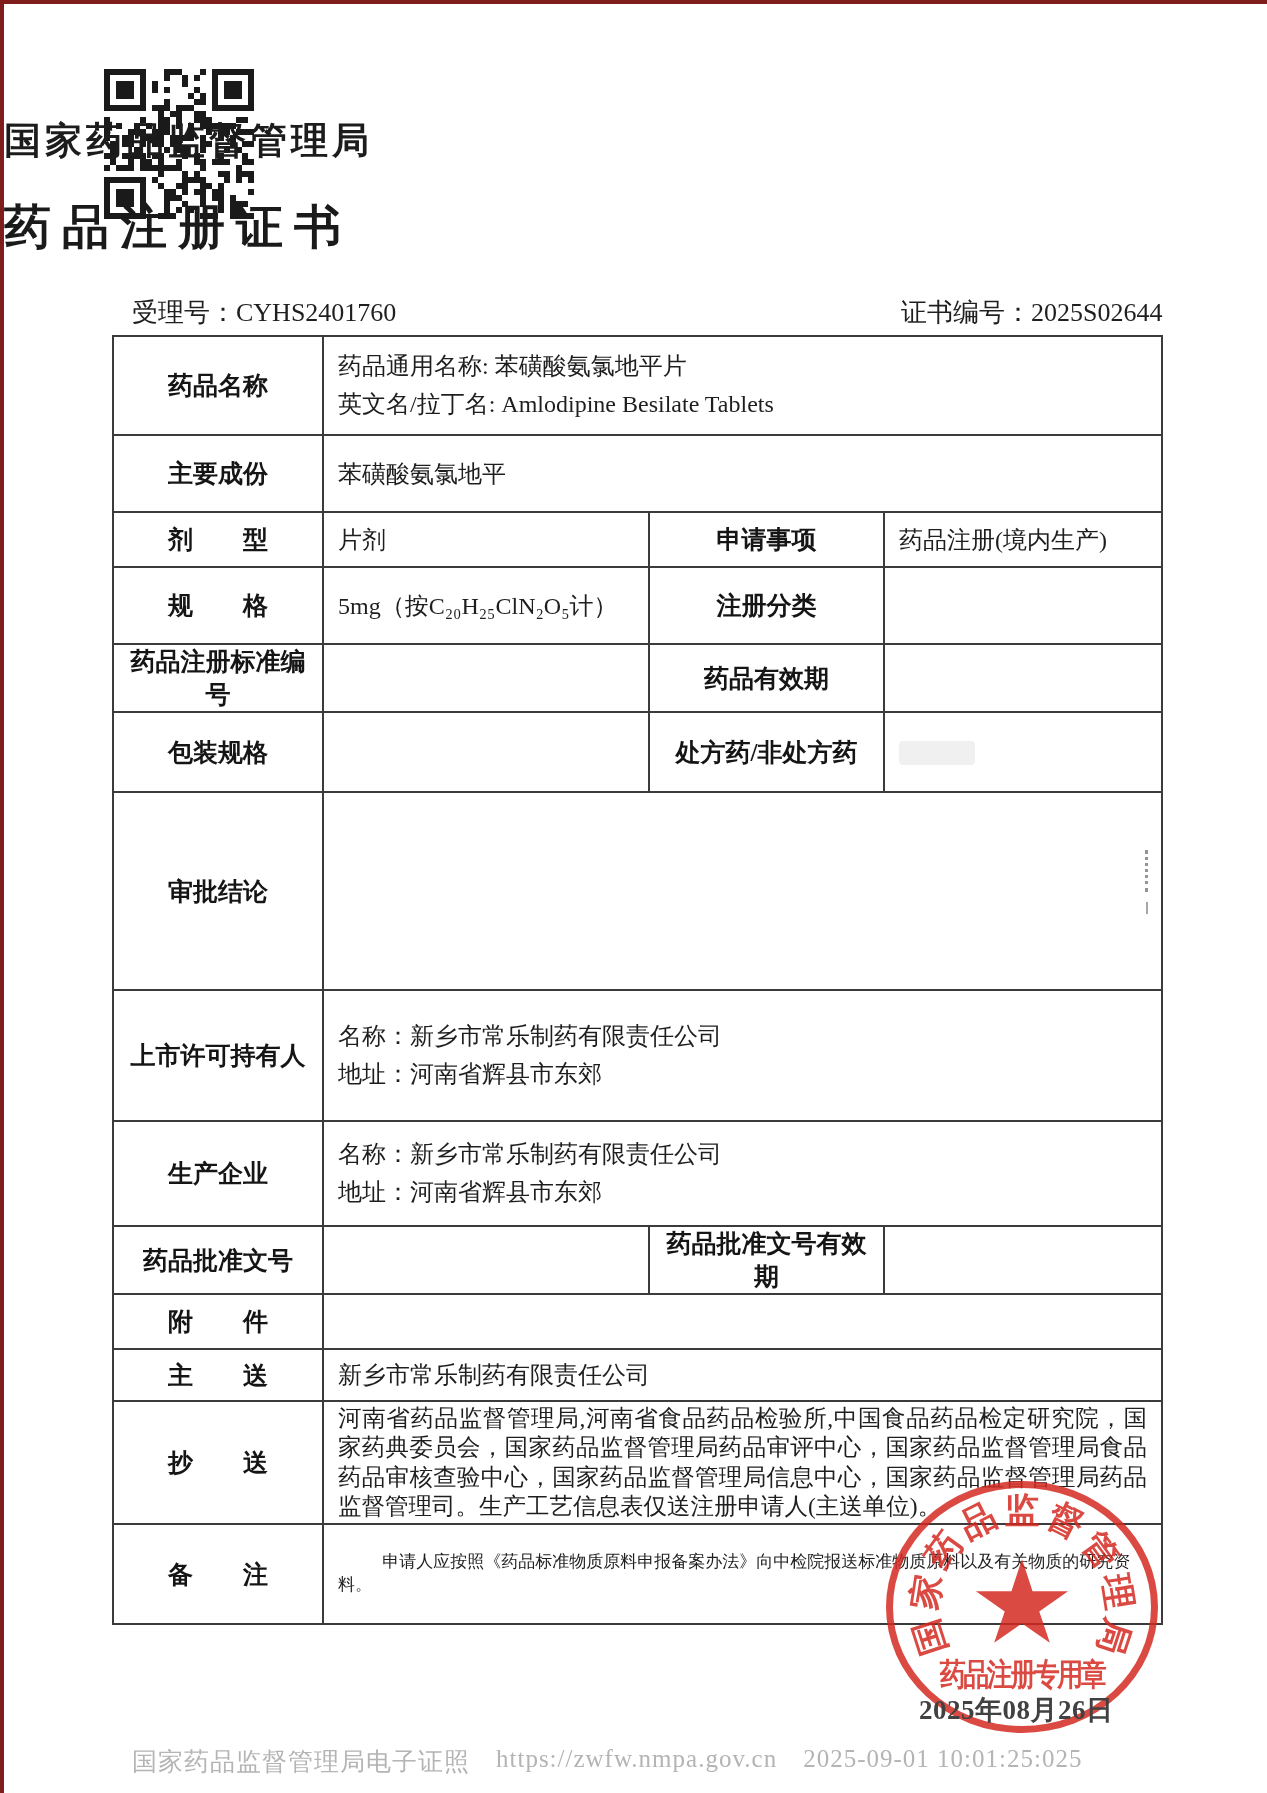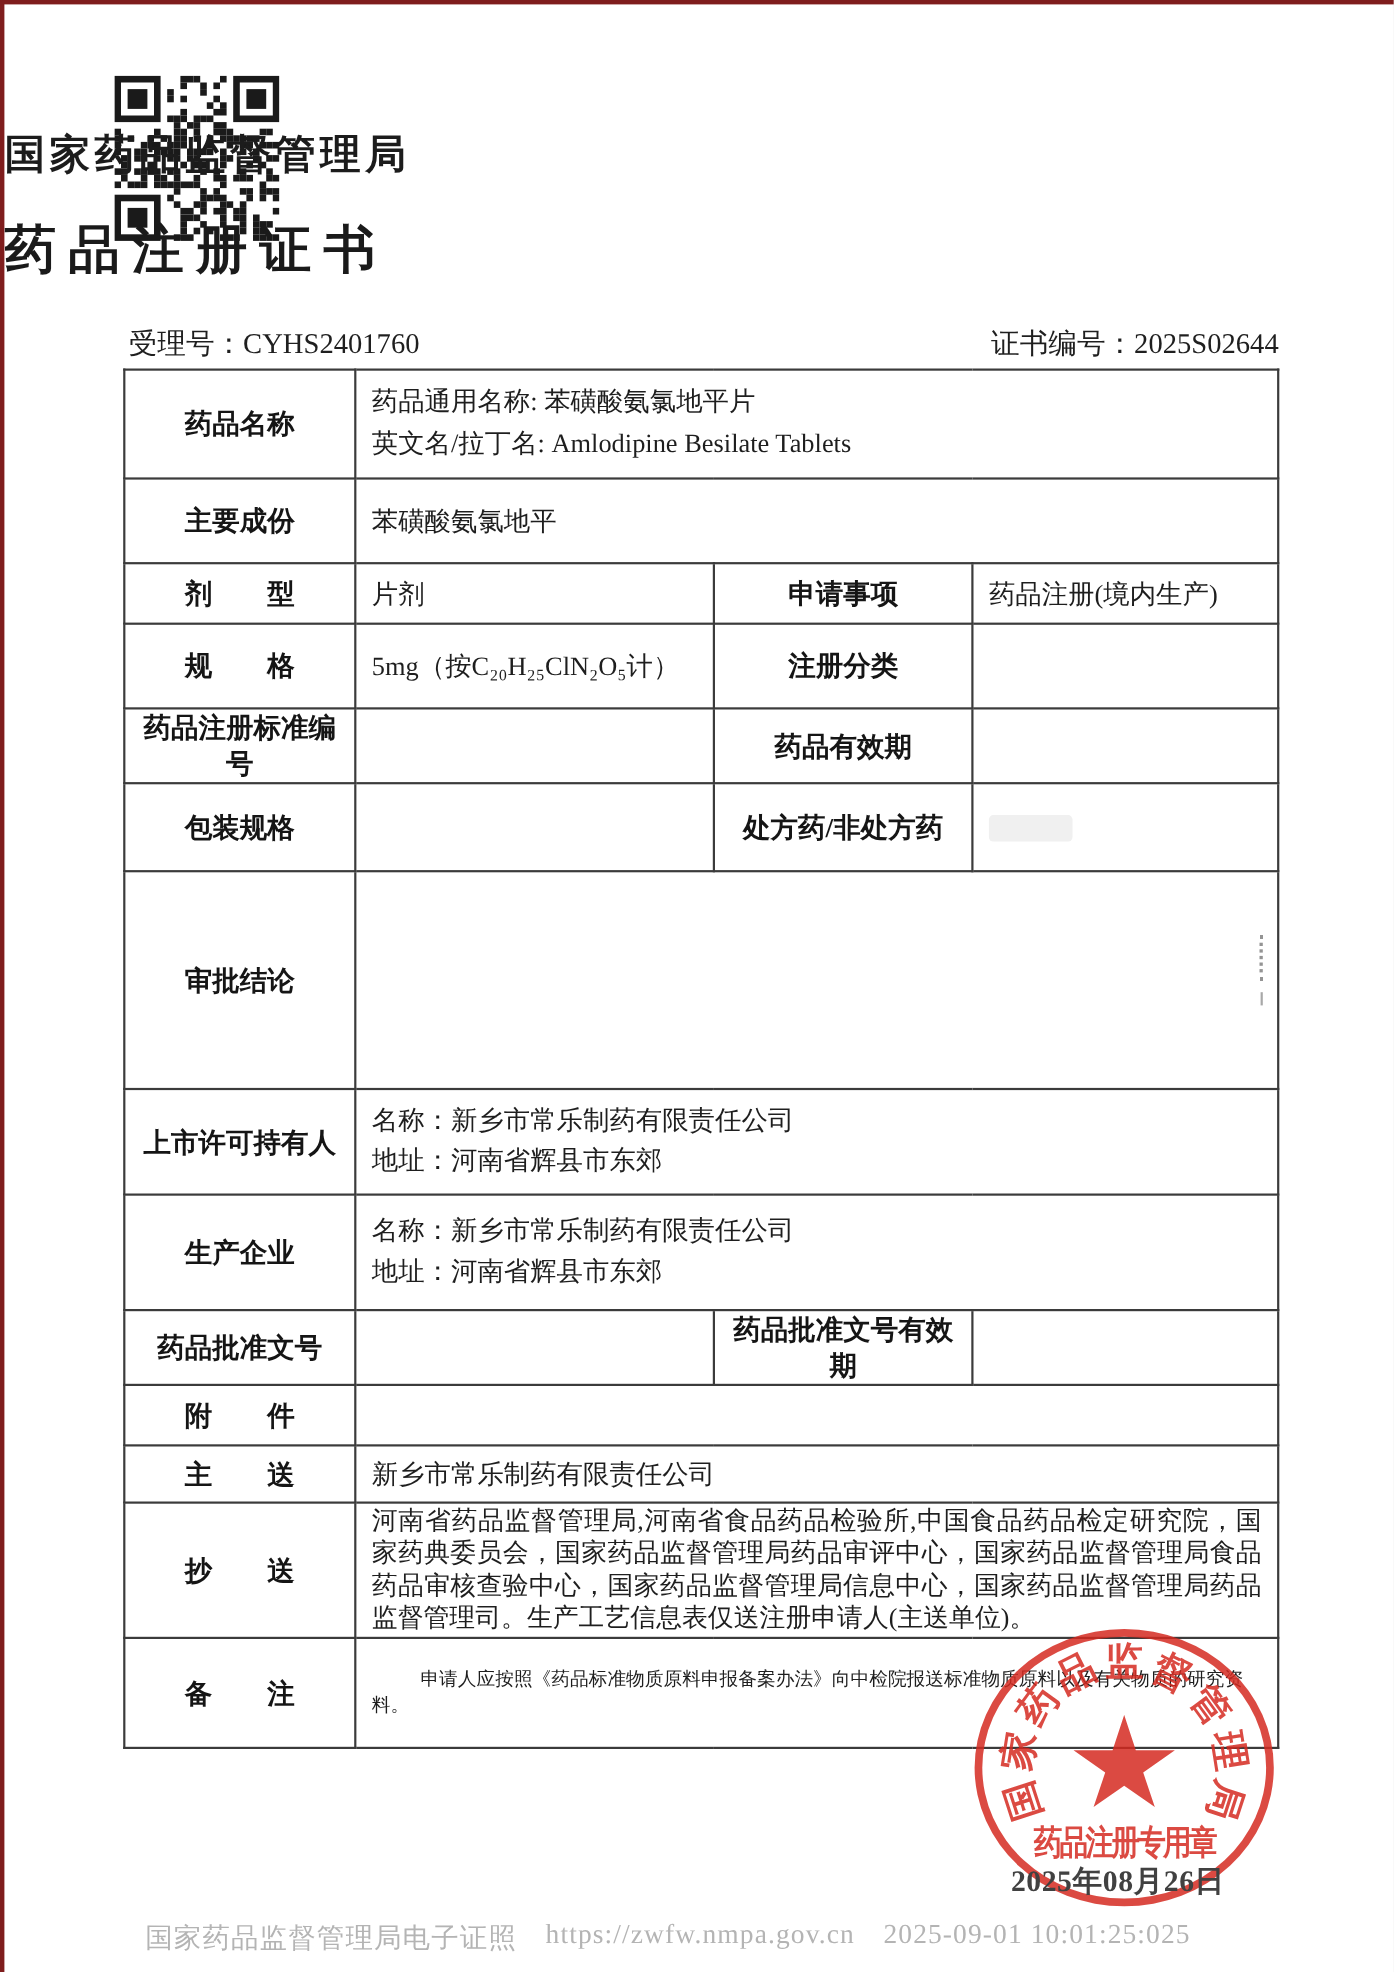--- a/index.html
+++ b/index.html
@@ -11,21 +11,21 @@
     border:4px solid #7f1d1d;
     font-family:"Liberation Serif","DejaVu Serif",serif;
     color:#222;
     overflow:hidden;
   }
   
   .qr{position:absolute;left:100px;top:64px;width:150px;height:152px;}
   .org-title{position:absolute;left:0;width:100%;top:112px;font-size:37px;font-weight:700;letter-spacing:4px;color:#1c1c1c;}
   .cert-title{position:absolute;left:0;width:100%;top:192px;font-size:47px;font-weight:700;letter-spacing:11px;color:#1a1a1a;}
   .meta-line{position:absolute;top:291px;left:0;width:100%;font-size:26px;color:#1f1f1f;}
-  .acceptance{position:absolute;left:113px;top:0;}
+  .acceptance{position:absolute;left:128px;top:0;}
   .certno{position:absolute;left:897px;top:0;}
   
   table.cert{
     position:absolute;left:108px;top:331px;
     width:1049px;border-collapse:collapse;table-layout:fixed;
     font-size:24px;color:#1e1e1e;
   }
   table.cert td{border:2px solid #3b3b3b;padding:0 14px;vertical-align:middle;overflow:hidden;}
   td.lab{font-weight:700;text-align:center;font-size:25px;padding:0 4px;color:#151515;margin-left:36px;}
   td.val{text-align:left;}
@@ -343,21 +343,21 @@
         <span></span>
         <div class="smudge"></div>
       </td>
     </tr>
 
     <tr style="height:198px">
       <td class="lab">审批结论</td>
       <td class="val" colspan="3"></td>
     </tr>
 
-    <tr style="height:96px">
+    <tr style="height:131px">
       <td class="lab">上市许可持有人</td>
       <td class="val" colspan="3">
         <div class="ln">名称：新乡市常乐制药有限责任公司</div>
         <div class="ln">地址：河南省辉县市东郊</div>
       </td>
     </tr>
 
     <tr style="height:105px">
       <td class="lab">生产企业</td>
       <td class="val" colspan="3">

